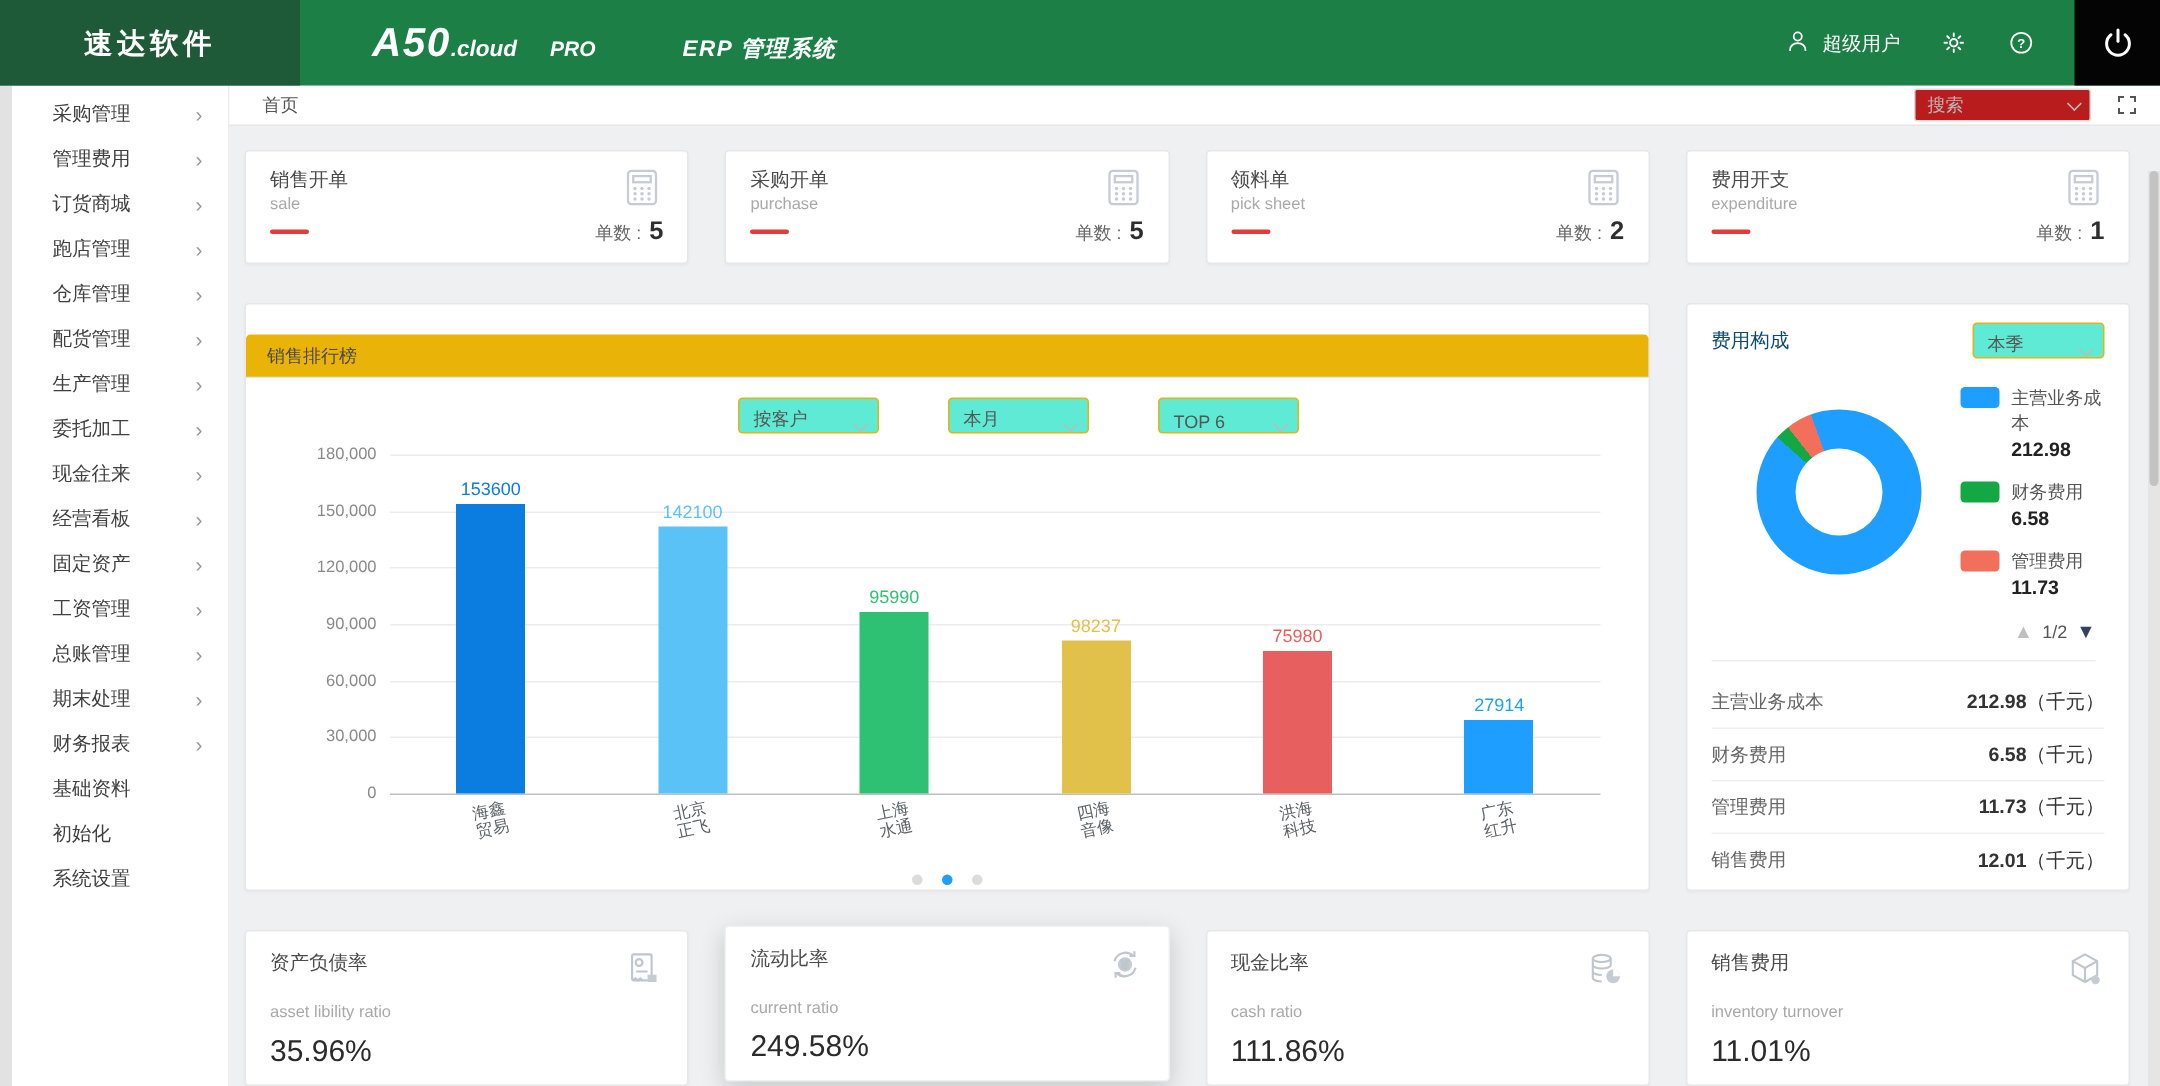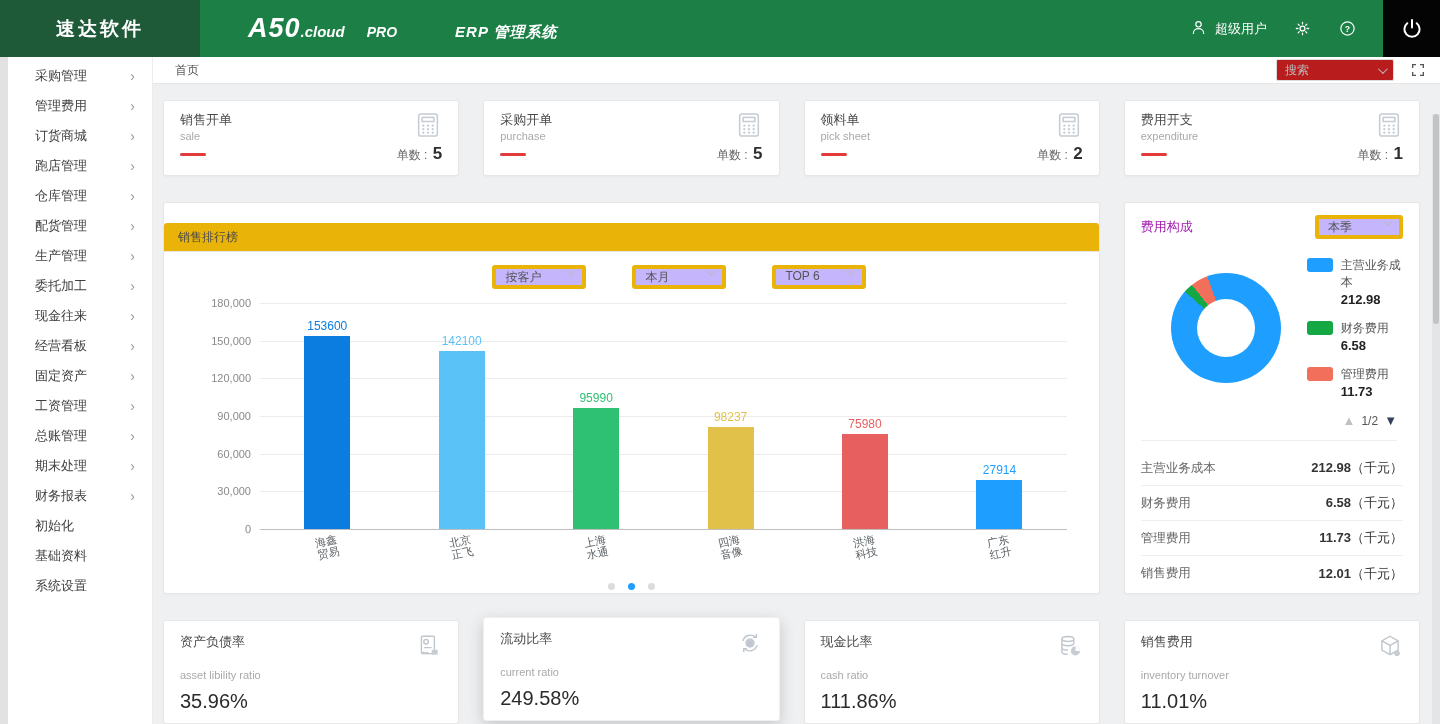--- a/index.html
+++ b/index.html
@@ -46,42 +46,42 @@
   .kpi-sub { font-size:11px; color:#a9a9a9; margin-top:1px; }
   .kpi-bottom { display:flex; justify-content:space-between; align-items:center; }
   .red-dash { width:26px; height:3px; background:#e23b3b; border-radius:2px; }
   .kpi-count { font-size:12px; color:#666; }
   .kpi-count b { font-size:17px; color:#2f2f2f; margin-left:2px; }
 
   
   .sales-panel { grid-column:1 / 4; height:392px; display:flex; flex-direction:column; }
   .panel-head { height:29px; background:#eab308; border-bottom:1px solid #e5e5e5; display:flex; align-items:center; padding-left:14px; font-size:12px; color:#4a4a4a; border-radius:3px 3px 0 0;margin-top:20px; }
   .filters { display:flex; justify-content:center; gap:46px; margin-top:13px; transform:translateX(48px); }
-  .selbox { width:94px; height:24px; border:4px solid #eab308; border-radius:3px; display:flex; align-items:flex-start; padding:0 9px; cursor:pointer; background:#c4b5fd; }
+  .selbox { width:94px; height:24px; border:1px solid #eab308; border-radius:3px; display:flex; align-items:flex-end; padding:0 9px; cursor:pointer; background:#5eead4; }
   .selbox .val { flex:1; font-size:12px; color:#555; }
 
   .plot-wrap { margin:14px 26px 0 24px; }
   .plot { position:relative; height:226px; margin-left:72px; margin-right:6px; }
   .gline { position:absolute; left:0; right:0; height:1px; background:#ececec; }
   .gline.axis { background:#bfbfbf; }
   .ylab { position:absolute; right:100%; margin-right:9px; transform:translateY(-50%); font-size:11px; color:#8a8a8a; white-space:nowrap; }
   .bars { position:absolute; inset:0; display:flex; }
   .bar-col { flex:1; display:flex; flex-direction:column; align-items:center; justify-content:flex-end; }
   .bar-val { font-size:12px; margin-bottom:3px; }
   .bar-rect { width:46px; }
   .xlabels { display:flex; margin-left:72px; margin-right:6px; margin-top:6px; }
   .xlab { flex:1; text-align:center; font-size:11px; color:#5a6166; line-height:12px; transform:rotate(-12deg); }
   .dots { display:flex; justify-content:center; gap:13px; margin-top:24px; }
   .dot { width:7px; height:7px; border-radius:50%; background:#dcdcdc; cursor:pointer; }
   .dot.active { background:#1e9fff; }
 
   
   .expense-panel { grid-column:4; height:392px; padding:12px 16px 0; }
   .exp-head { display:flex; align-items:center; justify-content:space-between; }
-  .exp-title { font-size:13px; color:#a21caf;text-align:right; }
+  .exp-title { font-size:13px; color:#0c4a6e;text-align:right; }
   .selbox.small { width:88px; }
   .exp-body { display:flex; align-items:center; margin-top:18px; }
   .donut { width:110px; height:110px; border-radius:50%; position:relative; margin-left:30px; flex:none; }
   .donut::after { content:""; position:absolute; inset:26px; background:#fff; border-radius:50%; }
   .legend { margin-left:26px; display:flex; flex-direction:column; gap:13px; }
   .leg-item { display:flex; align-items:flex-start; gap:8px; }
   .swatch { width:26px; height:14px; border-radius:3px; margin-top:1px; flex:none; }
   .swatch.dotted { background-image:radial-gradient(rgba(255,255,255,.8) 1px, transparent 1px); background-size:4px 4px; }
   .leg-txt .l { font-size:12px; color:#555; }
   .leg-txt .v { font-size:13px; color:#222; font-weight:bold; margin-top:1px; }
@@ -211,24 +211,24 @@
       </div>
       <div class="side-item">
         <span class="lbl">期末处理</span>
         <span class="chev">›</span>
       </div>
       <div class="side-item">
         <span class="lbl">财务报表</span>
         <span class="chev">›</span>
       </div>
       <div class="side-item">
+        <span class="lbl">基础资料</span>
+      </div>
+      <div class="side-item">
         <span class="lbl">初始化</span>
-      </div>
-      <div class="side-item">
-        <span class="lbl">基础资料</span>
       </div>
       <div class="side-item">
         <span class="lbl">系统设置</span>
       </div>
     </div>
 
   <div class="main">
     <div class="crumbbar">
       <span class="crumb">首页</span>
       <div class="crumb-right">

